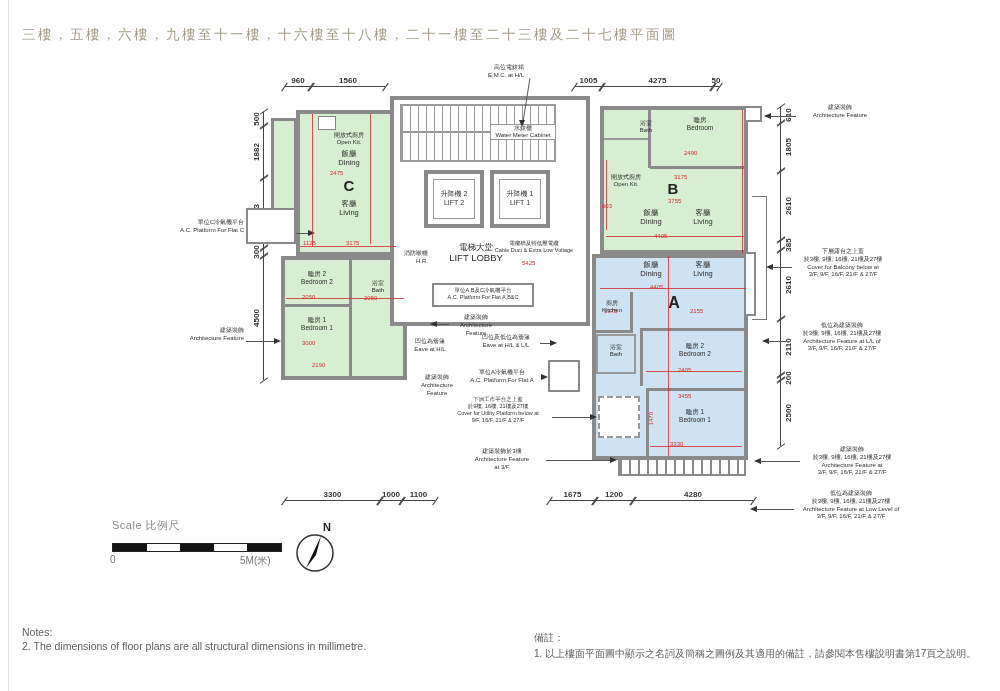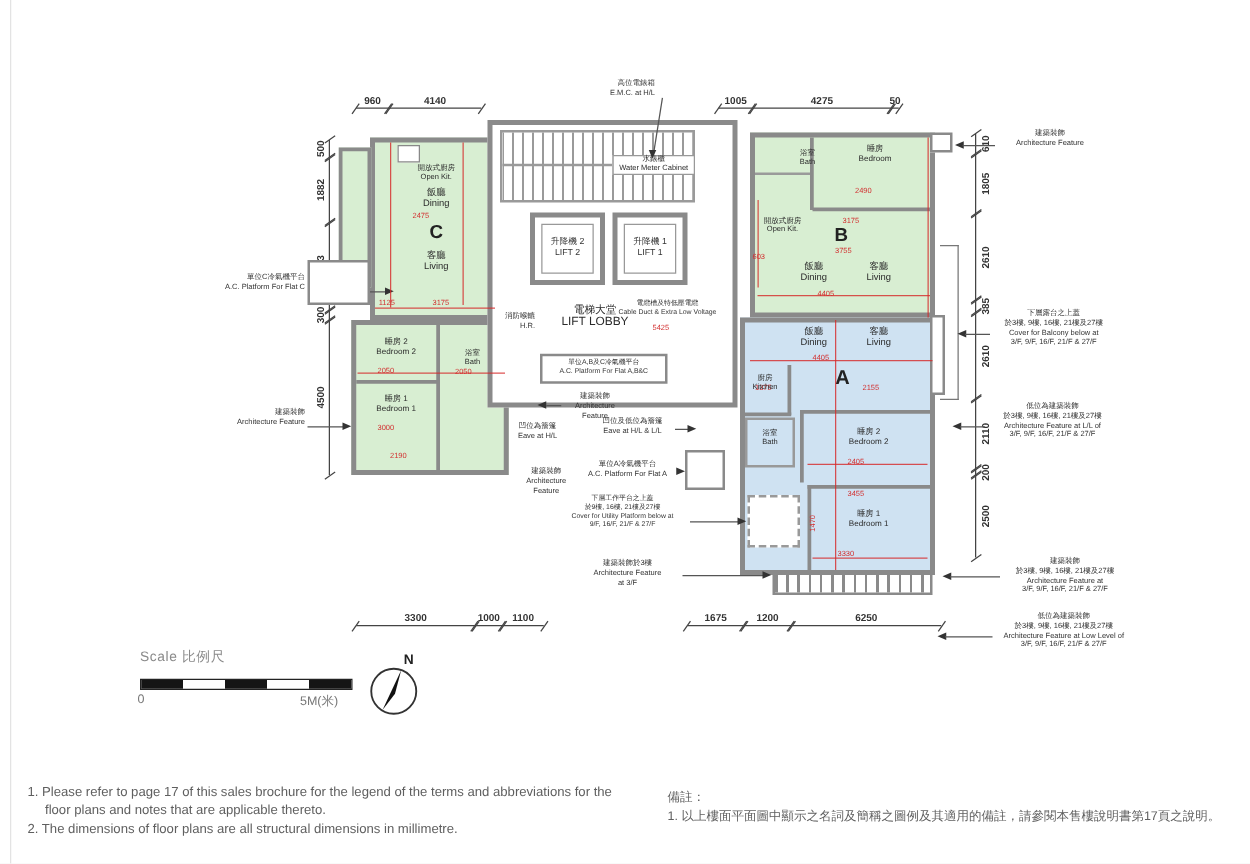--- a/index.html
+++ b/index.html
@@ -61,30 +61,31 @@
              background:repeating-linear-gradient(90deg,#151515 0,#151515 33.6px,#fff 33.6px,#fff 67.2px)}
   .scale-num{position:absolute;font-size:10px;color:#777}
 </style>
 </head>
 <body>
 
 <div id="sheet">
 
   <div class="abs" style="left:8px;top:0;width:1px;height:691px;background:#e3e3e3"></div>
 
+  <div class="h-zh">三樓，五樓，六樓，九樓至十一樓，十六樓至十八樓，二十一樓至二十三樓及二十七樓平面圖</div>
 
   <div class="seg-h" style="left:285px;top:86px;width:26px">
       <i class="tk tk1"></i>
       <i class="tk tk2"></i>
       <b class="lab">960</b>
     </div>
   <div class="seg-h" style="left:311px;top:86px;width:74px">
       <i class="tk tk1"></i>
       <i class="tk tk2"></i>
-      <b class="lab">4140</b>
+      <b class="lab">1560</b>
     </div>
   <div class="seg-h" style="left:575px;top:86px;width:27px">
       <i class="tk tk1"></i>
       <i class="tk tk2"></i>
       <b class="lab">1005</b>
     </div>
   <div class="seg-h" style="left:602px;top:86px;width:111px">
       <i class="tk tk1"></i>
       <i class="tk tk2"></i>
       <b class="lab">4275</b>
@@ -183,21 +184,21 @@
       <b class="lab">1675</b>
     </div>
   <div class="seg-h" style="left:595px;top:500px;width:38px">
       <i class="tk tk1"></i>
       <i class="tk tk2"></i>
       <b class="lab">1200</b>
     </div>
   <div class="seg-h" style="left:633px;top:500px;width:120px">
       <i class="tk tk1"></i>
       <i class="tk tk2"></i>
-      <b class="lab">6250</b>
+      <b class="lab">4280</b>
     </div>
 
   <div class="room g" style="left:296px;top:110px;width:98px;height:146px"></div>
   <div class="room g" style="left:271px;top:118px;width:26px;height:112px;border-width:3px"></div>
   <div class="abs" style="left:318px;top:116px;width:16px;height:12px;background:#fff;border:1px solid #888"></div>
   <div class="rl t5" style="left:316px;top:132px;width:66px">
       <span>開放式廚房</span>
       <span>Open Kit.</span>
     </div>
   <div class="rl t7" style="left:318px;top:149px;width:62px">
@@ -473,21 +474,21 @@
   <div class="scale-bar" style="left:112px;top:543px;width:168px"></div>
   <div class="scale-num" style="left:110px;top:554px">0</div>
   <div class="scale-num" style="left:240px;top:554px">5M(米)</div>
   <svg class="abs" style="left:290px;top:518px" width="54" height="58" viewBox="0 0 54 58">
     <text x="33" y="13" font-size="11" font-weight="bold" fill="#222">N</text>
     <circle cx="25" cy="35" r="18" fill="none" stroke="#333" stroke-width="1.5"></circle>
     <path d="M31 18 L16 50 L26 37 Z" fill="#111"></path>
   </svg>
 
   <div class="notes" style="left:22px;top:626px;width:478px;font-size:10.5px">
-    <div class="note-item">1.  Please refer to page 17 of this sales brochure for the legend of the terms and abbreviations for the floor plans and notes that are applicable thereto.</div>
+    <div class="nt">Notes:</div>
     <div class="note-item">2.  The dimensions of floor plans are all structural dimensions in millimetre.</div>
   </div>
   <div class="notes" style="left:534px;top:631px;width:446px;font-size:10px">
     <div class="nt">備註：</div>
     <div class="note-item">1.  以上樓面平面圖中顯示之名詞及簡稱之圖例及其適用的備註，請參閱本售樓說明書第17頁之說明。</div>
   </div>
 
 </div>
 
 </body></html>

